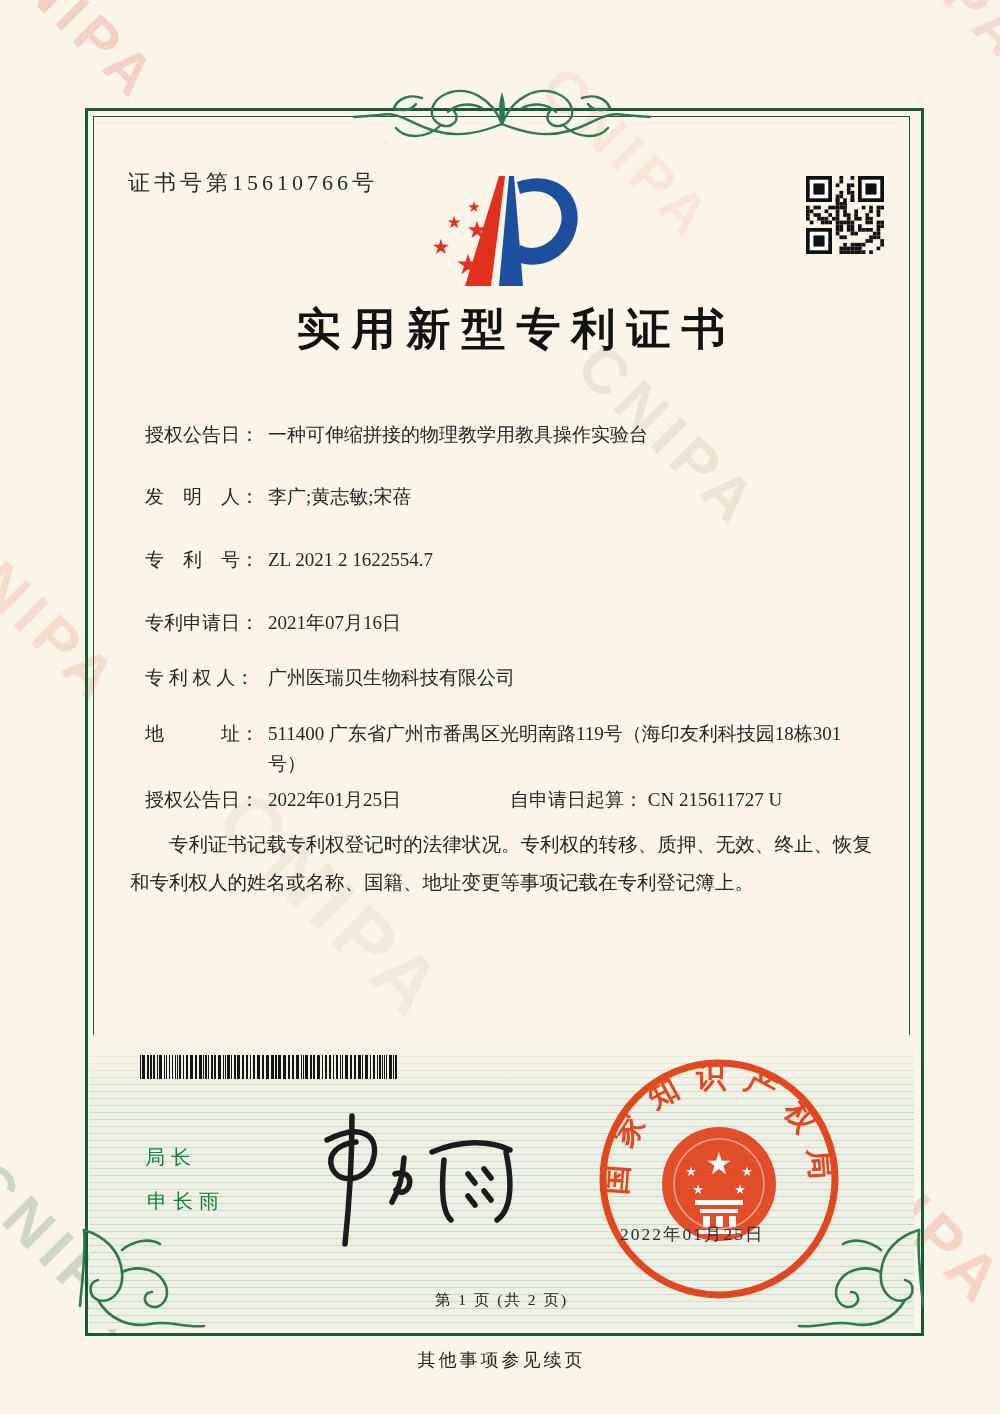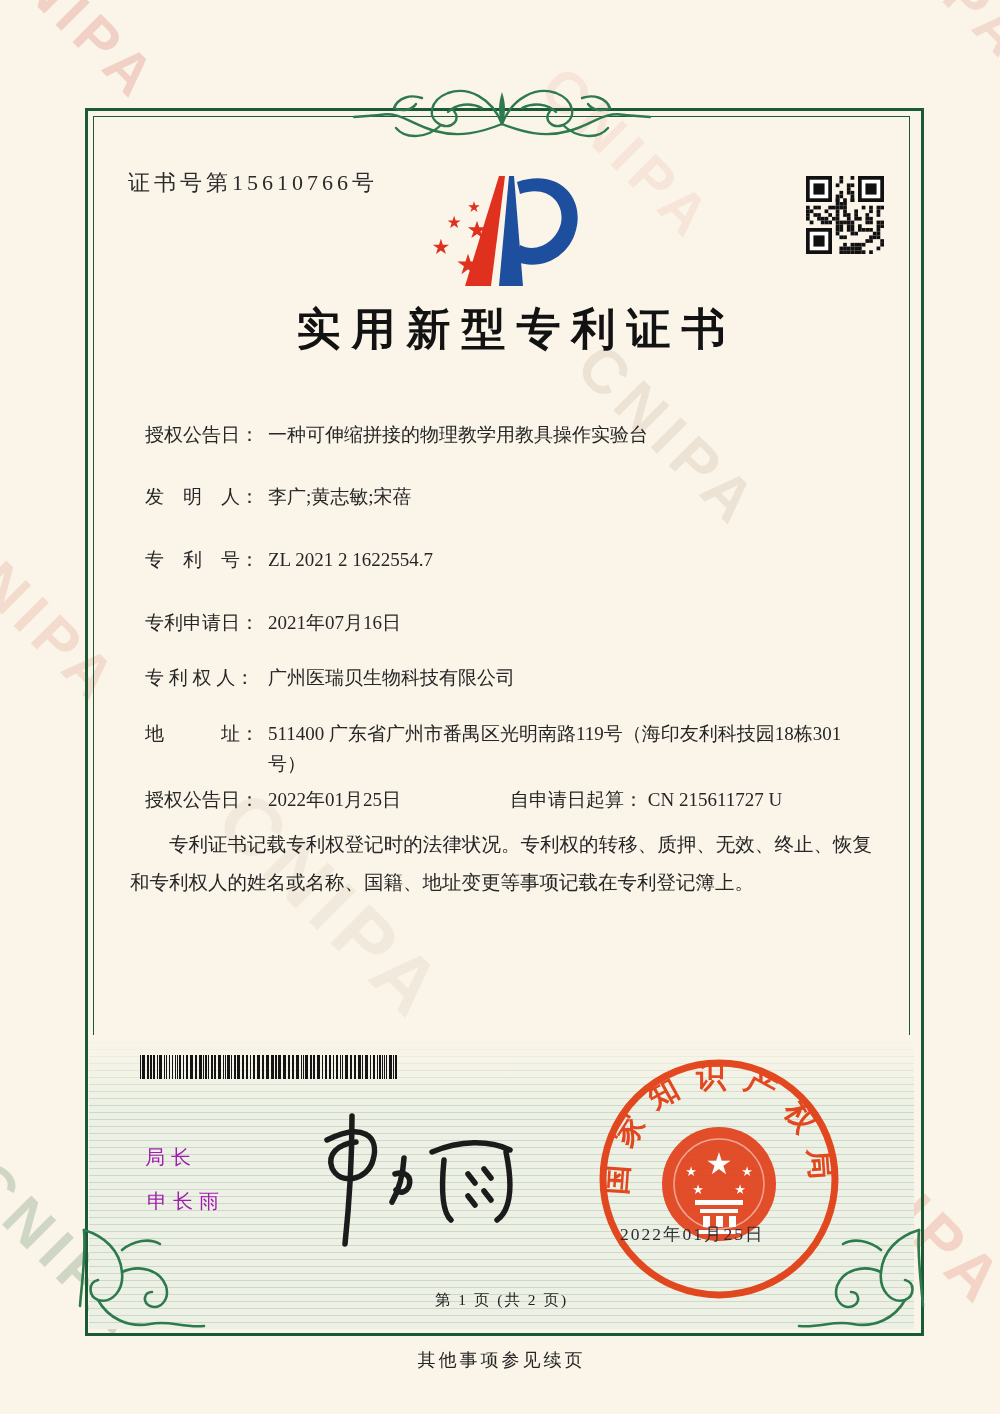--- a/index.html
+++ b/index.html
@@ -50,21 +50,21 @@
   
   .body-text{
     left:130px;top:826px;width:742px;font-size:19.5px;line-height:38px;
     text-align:justify;color:#262626;
   }
   .body-text p{margin:0;text-indent:2em;}
 
   
   .sig-label{
     font-family:Liberation Serif, serif;
-    font-size:20px;color:#a21caf;letter-spacing:6px;
+    font-size:20px;color:#15803d;letter-spacing:6px;
   }
 
   
   .seal-date{
     left:620px;top:1222px;width:185px;font-size:17.5px;letter-spacing:2px;
     color:#2e2e33;z-index:12;white-space:nowrap;
   }
 
   
   .page-indicator{left:85px;top:1290px;width:833px;text-align:center;font-size:15.5px;color:#222;letter-spacing:2px;}

